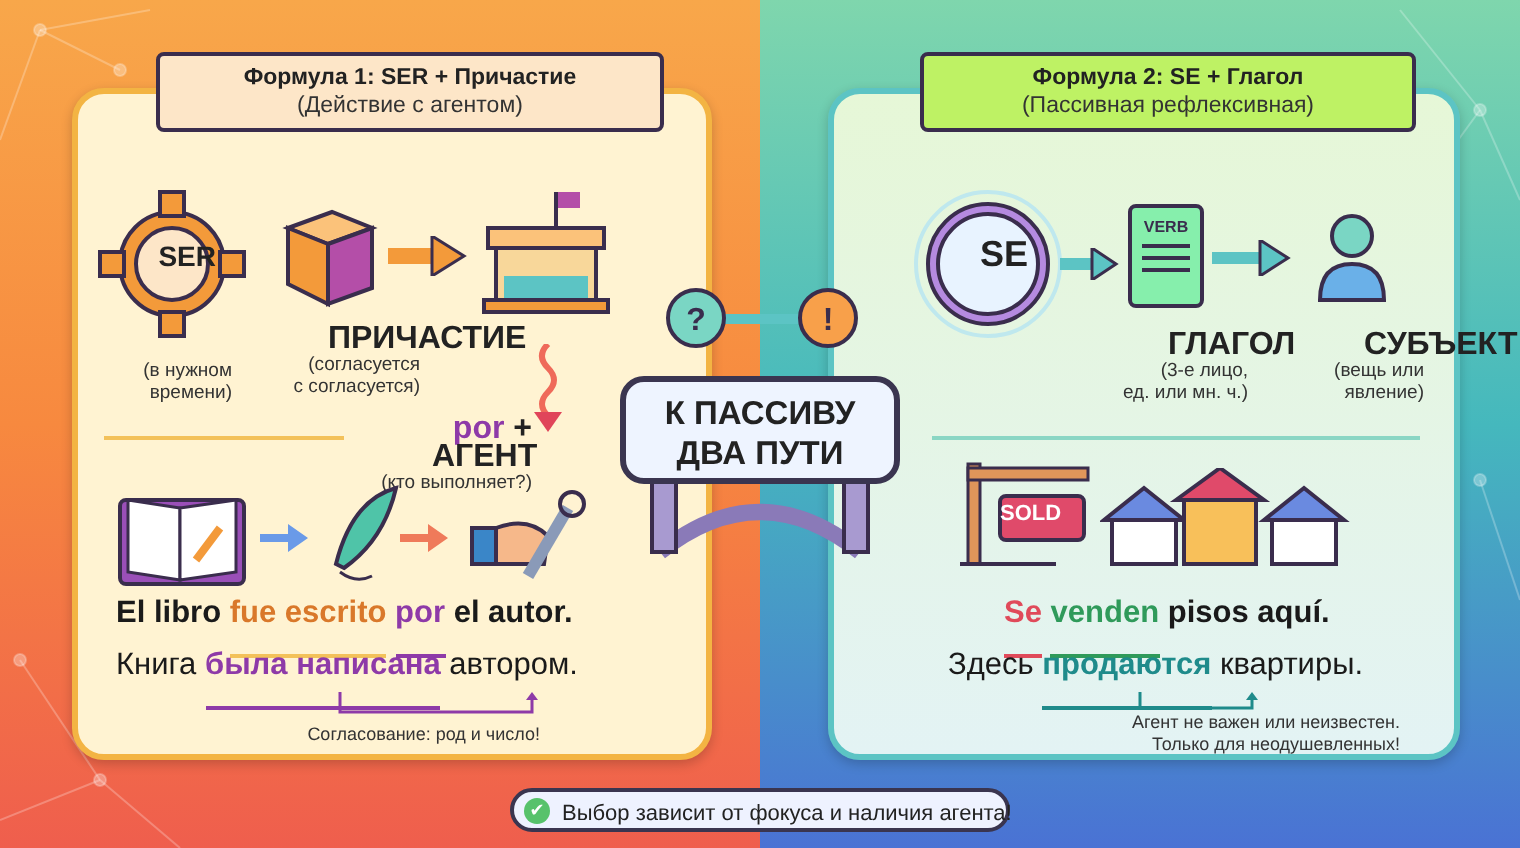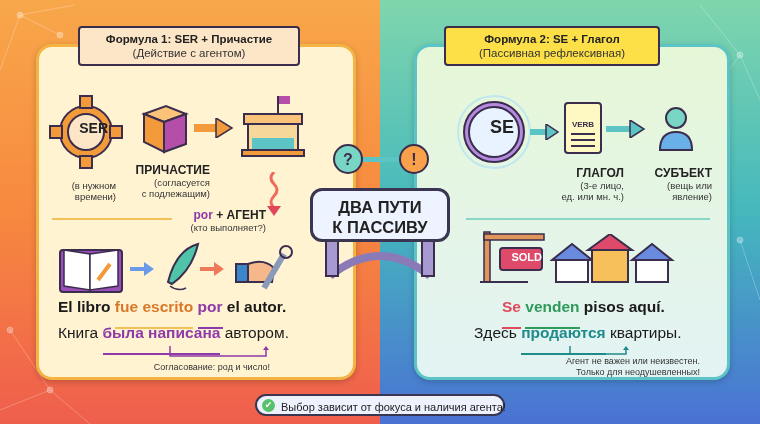--- a/index.html
+++ b/index.html
@@ -4,27 +4,27 @@
 <style>
   html,body{margin:0;padding:0;}
   body{width:760px;height:424px;overflow:hidden;position:relative;font-family:"Liberation Sans","DejaVu Sans",sans-serif;
     background:linear-gradient(90deg,#f98d3c 0%,#f5824a 25%,#f4a04a 49%,#6fcfb0 51%,#49b6c0 75%,#4a7fd6 100%);}
   .bgL{position:absolute;left:0;top:0;width:380px;height:424px;background:linear-gradient(180deg,#f8a74a 0%,#f7893f 50%,#ef5e4d 100%);}
   .bgR{position:absolute;left:380px;top:0;width:380px;height:424px;background:linear-gradient(180deg,#7fd6ad 0%,#45b8bd 50%,#4a72d4 100%);}
   .net{position:absolute;left:0;top:0;}
   .panel{position:absolute;border-radius:16px;box-shadow:0 2px 6px rgba(0,0,0,.2);}
   .panelL{left:36px;top:44px;width:314px;height:330px;background:#fff3d2;border:3px solid #f3b443;}
   .panelR{left:414px;top:44px;width:310px;height:330px;background:linear-gradient(180deg,#e6f7d7,#e3f3f4);border:3px solid #5cc4c4;}
-  .banner{position:absolute;text-align:center;font-size:11.5px;line-height:14px;padding:4px 2px;border:2px solid #3a2d4d;border-radius:4px;}
+  .banner{position:absolute;text-align:center;font-size:11.5px;line-height:14px;padding:4px 18px;border:2px solid #3a2d4d;border-radius:4px;}
   .bannerL{left:78px;top:26px;width:214px;background:#fde6c8;}
-  .bannerR{left:444px;top:26px;width:208px;background:#fde047;}
+  .bannerR{left:460px;top:26px;width:208px;background:#bef264;}
   .banner b{display:block;font-weight:bold;color:#222;}
   .banner span{color:#333;margin-top:40px;}
   .lbl{position:absolute;text-align:right;color:#333;font-size:9.5px;line-height:11px;}
-  .lbl b{display:block;font-size:12px;line-height:14px;color:#222;}
+  .lbl b{display:block;font-size:16px;line-height:14px;color:#222;margin-left:40px;}
   .sent{position:absolute;font-size:15.5px;white-space:nowrap;color:#1a1a1a;}
   .u{border-bottom:2px solid;padding-bottom:12px;}
   .center{position:absolute;left:310px;top:188px;width:140px;height:54px;background:#eef4ff;border:3px solid #3a3550;border-radius:12px;text-align:center;font-weight:bold;font-size:16.5px;line-height:20px;color:#222;padding-top:6px;box-sizing:border-box;}
   .pill{position:absolute;left:255px;top:394px;width:250px;height:22px;background:#eef2ff;border:2px solid #3a3550;border-radius:12px;font-size:11px;line-height:22px;color:#222;box-sizing:border-box;padding-left:24px;white-space:nowrap;}
   .check{position:absolute;left:5px;top:3px;width:13px;height:13px;border-radius:50%;background:#57c26b;color:#fff;font-size:9px;line-height:13px;text-align:center;}
   .ico{position:absolute;}
 </style>
 </head>
 <body>
 
@@ -89,21 +89,21 @@
 <svg class="ico" style="left:238px;top:94px" width="70" height="70">
   <rect x="40" y="2" width="12" height="8" fill="#b44ea8"></rect>
     <line x1="40" y1="2" x2="40" y2="20" stroke="#3a2d4d" stroke-width="2"></line>
   <rect x="6" y="20" width="58" height="10" fill="#fbc27a" stroke="#3a2d4d" stroke-width="2"></rect>
   <rect x="10" y="30" width="50" height="26" fill="#f8d79a" stroke="#3a2d4d" stroke-width="2"></rect>
   <rect x="14" y="44" width="42" height="12" fill="#5cc4c4"></rect>
   <rect x="4" y="56" width="62" height="6" fill="#f39a3a" stroke="#3a2d4d" stroke-width="2"></rect>
 </svg>
 <div class="lbl" style="left:124px;top:163px;width:86px">
   <b>ПРИЧАСТИЕ</b>
-  <span>(согласуется</span><br><span>с подлежащим)</span>
+  <span>(согласуется</span><br><span>с согласуется)</span>
 </div>
 
 <svg class="ico" style="left:264px;top:172px" width="20" height="46">
   <path d="M10 0 Q4 6 10 12 Q16 18 10 24 Q4 30 10 36" fill="none" stroke="#ef6a5a" stroke-width="3"></path>
   <polygon points="3,34 17,34 10,44" fill="#e0455a"></polygon>
 </svg>
 <div style="position:absolute;left:52px;top:218px;width:120px;height:2px;background:#f3c15a"></div>
 <div class="lbl" style="left:176px;top:208px;width:90px">
   <b><span style="color:#8e3aa8">por</span> <span>+ АГЕНТ</span></b>
   <span>(кто выполняет?)</span>
@@ -152,21 +152,21 @@
 <svg class="ico" style="left:454px;top:92px" width="80" height="80">
   <circle cx="40" cy="40" r="36" fill="none" stroke="#bfe8ee" stroke-width="2"></circle>
   <circle cx="40" cy="40" r="30" fill="#b58ae0" stroke="#3a2d4d" stroke-width="2"></circle>
   <circle cx="40" cy="40" r="25" fill="#e8f3ff" stroke="#3a2d4d" stroke-width="2"></circle>
 </svg>
 <div class="lbl" style="left:474px;top:122px;width:40px;font-weight:bold;font-size:18px;color:#222">SE</div>
 <svg class="ico" style="left:530px;top:124px" width="30" height="16">
     <rect x="0" y="5" width="18" height="6" fill="#5cc4c4"></rect>
     <polygon points="16,0 28,8 16,16" fill="#5cc4c4" stroke="#3a2d4d" stroke-width="1.5"></polygon>
   </svg>
-<div style="position:absolute;left:564px;top:102px;width:38px;height:52px;background:#fef9c3;border:2px solid #3a2d4d;border-radius:4px;box-sizing:border-box;text-align:center;font-size:8px;font-weight:bold;color:#3a2d4d;padding-top:16px">
+<div style="position:absolute;left:564px;top:102px;width:38px;height:52px;background:#86efac;border:2px solid #3a2d4d;border-radius:4px;box-sizing:border-box;text-align:center;font-size:8px;font-weight:bold;color:#3a2d4d;padding-top:5px">
   <span>VERB</span>
   <div style="margin:4px 5px 0;border-top:2px solid #3a2d4d;height:4px"></div><div style="margin:0 5px;border-top:2px solid #3a2d4d;height:4px"></div><div style="margin:0 5px;border-top:2px solid #3a2d4d"></div>
 </div>
 <svg class="ico" style="left:606px;top:120px" width="40" height="18">
     <rect x="0" y="6" width="26" height="6" fill="#5cc4c4"></rect>
     <polygon points="24,0 38,9 24,18" fill="#5cc4c4" stroke="#3a2d4d" stroke-width="1.5"></polygon>
   </svg>
 <svg class="ico" style="left:656px;top:104px" width="40" height="50">
   <circle cx="20" cy="14" r="10" fill="#7ad6c4" stroke="#3a2d4d" stroke-width="2"></circle>
   <path d="M4 46 Q4 28 20 28 Q36 28 36 46 Z" fill="#6ab0e8" stroke="#3a2d4d" stroke-width="2"></path>
@@ -180,21 +180,21 @@
   <span>(вещь или</span><br><span>явление)</span>
 </div>
 <div style="position:absolute;left:466px;top:218px;width:244px;height:2px;background:#8ad6c4"></div>
 
 <svg class="ico" style="left:478px;top:230px" width="70" height="56">
   <rect x="6" y="2" width="6" height="50" fill="#e0955a" stroke="#3a2d4d" stroke-width="1.5"></rect>
   <rect x="6" y="4" width="60" height="6" fill="#e0955a" stroke="#3a2d4d" stroke-width="1.5"></rect>
   <rect x="22" y="18" width="42" height="22" rx="3" fill="#e04a6a" stroke="#3a2d4d" stroke-width="2"></rect>
   <line x1="2" y1="52" x2="50" y2="52" stroke="#3a2d4d" stroke-width="2"></line>
 </svg>
-<div style="position:absolute;left:500px;top:251px;width:42px;text-align:right;color:#fff;font-weight:bold;font-size:11px">SOLD</div>
+<div style="position:absolute;left:500px;top:251px;width:42px;text-align:left;color:#fff;font-weight:bold;font-size:11px">SOLD</div>
 <svg class="ico" style="left:550px;top:234px" width="126" height="50">
   <g stroke="#3a2d4d" stroke-width="2">
     <polygon points="2,26 22,10 42,26" fill="#6a8ae0"></polygon>
       <rect x="6" y="26" width="32" height="22" fill="#fff"></rect>
     <polygon points="38,16 60,0 82,16" fill="#e04a6a"></polygon>
       <rect x="42" y="16" width="36" height="32" fill="#f8c05a"></rect>
     <polygon points="82,26 102,10 122,26" fill="#6a8ae0"></polygon>
       <rect x="86" y="26" width="32" height="22" fill="#fff"></rect>
   </g>
 </svg>
@@ -219,20 +219,20 @@
   <text x="18" y="23" text-anchor="middle" font-size="16" font-weight="bold" fill="#3a2d4d" font-family="Liberation Sans, sans-serif">?</text>
   <circle cx="84" cy="17" r="14" fill="#f8a04a" stroke="#3a2d4d" stroke-width="2"></circle>
   <text x="84" y="23" text-anchor="middle" font-size="16" font-weight="bold" fill="#3a2d4d" font-family="Liberation Sans, sans-serif">!</text>
 </svg>
 <svg class="ico" style="left:316px;top:236px" width="128" height="44">
   <path d="M14 40 Q64 0 114 40" fill="none" stroke="#8a7ab8" stroke-width="8"></path>
   <rect x="10" y="2" width="12" height="38" fill="#a89ad0" stroke="#3a2d4d" stroke-width="2"></rect>
   <rect x="106" y="2" width="12" height="38" fill="#a89ad0" stroke="#3a2d4d" stroke-width="2"></rect>
 </svg>
 <div class="center">
+  <div>К ПАССИВУ</div>
   <div>ДВА ПУТИ</div>
-  <div>К ПАССИВУ</div>
 </div>
 
 <div class="pill">
   <span class="check">✔</span>
   <span>Выбор зависит от фокуса и наличия агента!</span>
 </div>
 
 </body></html>

